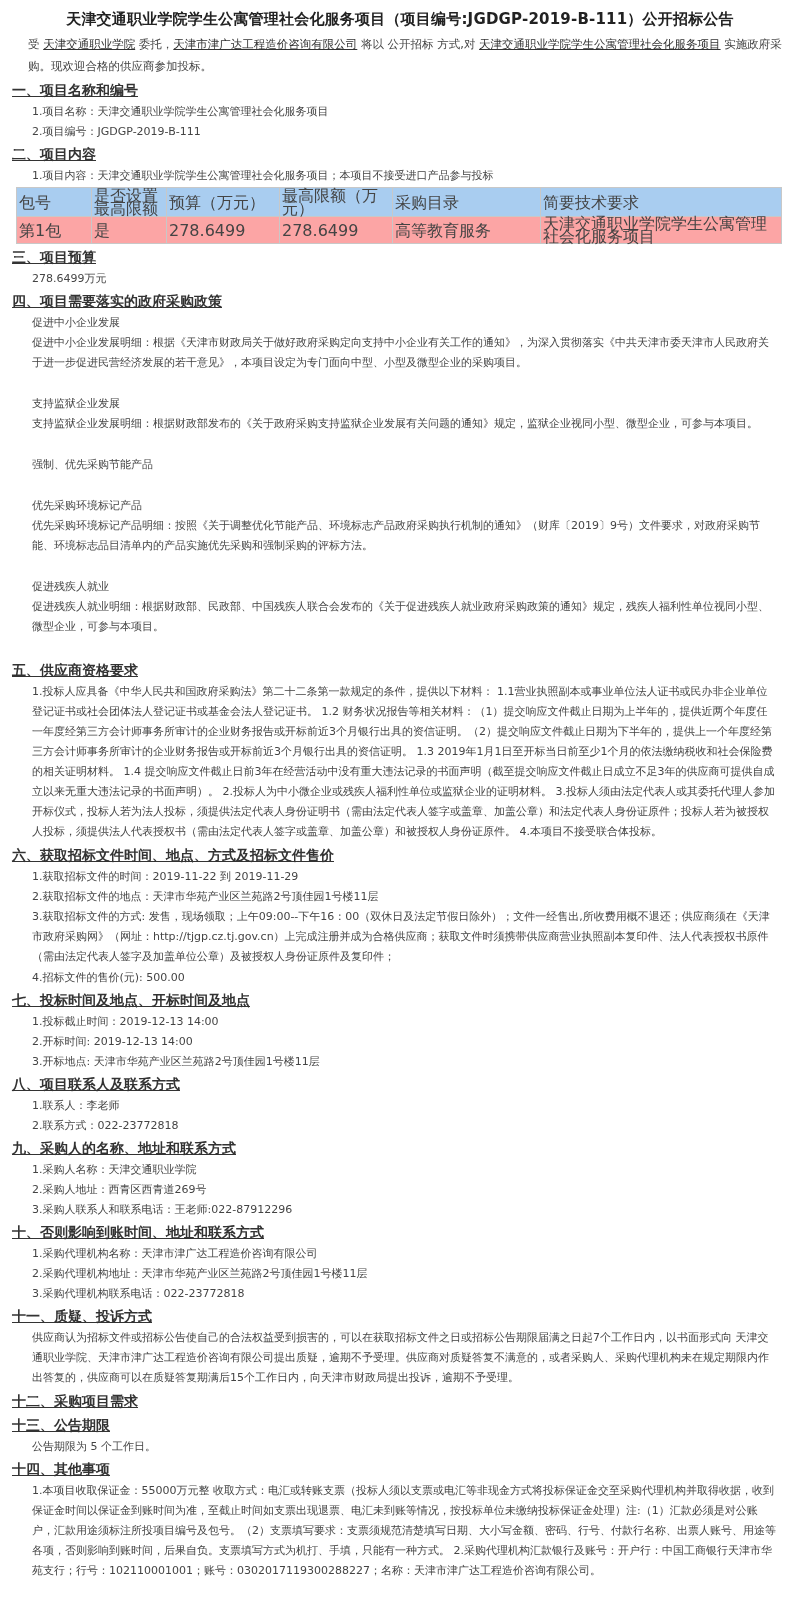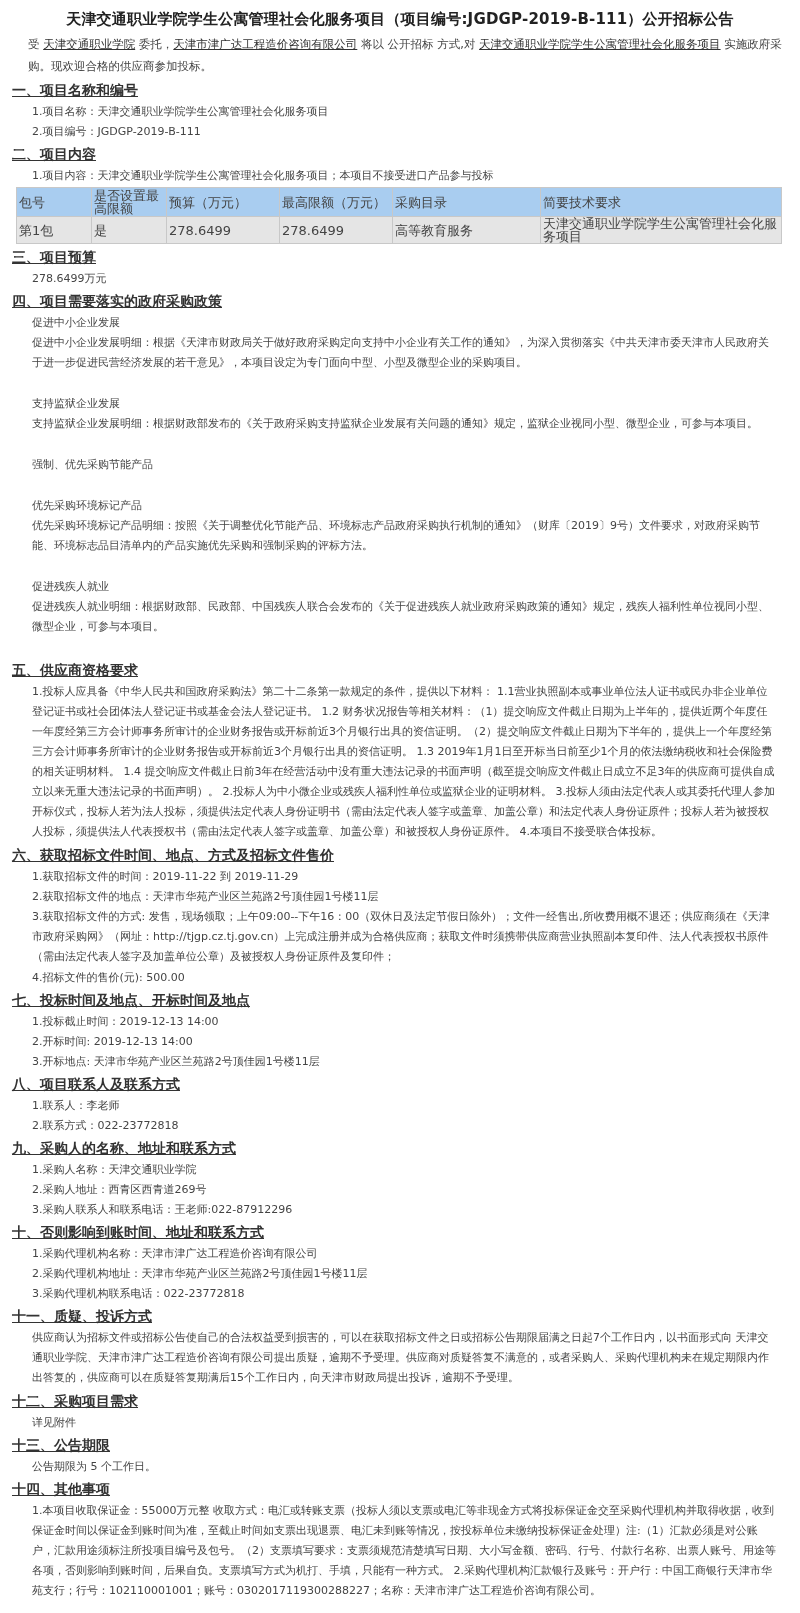--- a/index.html
+++ b/index.html
@@ -29,32 +29,32 @@
     text-decoration: underline;
   }
   .line { font-size: 11px; line-height: 19px; padding-left: 22px; color: #444; margin: 1px 0; }
   .para { font-size: 11px; line-height: 20px; padding-left: 22px; color: #444; margin: 0; }
   .para.wrap { padding-right: 12px; }
   .gap { height: 20px; }
   table.pkg {
     border-collapse: collapse;
     width: 766px;
     margin: 2px 0 2px 6px;
-    font-size: 13px;
+    font-size: 16px;
   }
   table.pkg th, table.pkg td {
     border: 1px solid #c8c8c8;
     padding: 0 2px;
     text-align: left;
     vertical-align: middle;
     font-weight: normal;
     color: #444;
   }
   table.pkg th { background: #a9cdf0; height: 28px; line-height: 13px; }
-  table.pkg td { background: #e5e5e5; height: 13px; line-height: 13px; }
+  table.pkg td { background: #fca5a5; height: 13px; line-height: 13px; }
 </style>
 </head>
 <body>
 
 <div class="page">
 
   <div class="title">天津交通职业学院学生公寓管理社会化服务项目（项目编号:JGDGP-2019-B-111）公开招标公告</div>
 
   <div class="intro">
     <span>受 </span><a href="#">天津交通职业学院</a><span> 委托，</span><a href="#">天津市津广达工程造价咨询有限公司</a><span> 将以 公开招标 方式,对 </span><a href="#">天津交通职业学院学生公寓管理社会化服务项目</a><span> 实施政府采购。现欢迎合格的供应商参加投标。</span>
@@ -141,21 +141,20 @@
 
   <h2 class="sec">十、否则影响到账时间、地址和联系方式</h2>
   <div class="line">1.采购代理机构名称：天津市津广达工程造价咨询有限公司</div>
   <div class="line">2.采购代理机构地址：天津市华苑产业区兰苑路2号顶佳园1号楼11层</div>
   <div class="line">3.采购代理机构联系电话：022-23772818</div>
 
   <h2 class="sec">十一、质疑、投诉方式</h2>
   <p class="para wrap">供应商认为招标文件或招标公告使自己的合法权益受到损害的，可以在获取招标文件之日或招标公告期限届满之日起7个工作日内，以书面形式向 天津交通职业学院、天津市津广达工程造价咨询有限公司提出质疑，逾期不予受理。供应商对质疑答复不满意的，或者采购人、采购代理机构未在规定期限内作出答复的，供应商可以在质疑答复期满后15个工作日内，向天津市财政局提出投诉，逾期不予受理。</p>
 
   <h2 class="sec">十二、采购项目需求</h2>
-  <div class="line">详见附件</div>
 
   <h2 class="sec">十三、公告期限</h2>
   <div class="line">公告期限为 5 个工作日。</div>
 
   <h2 class="sec">十四、其他事项</h2>
   <p class="para wrap">1.本项目收取保证金：55000万元整 收取方式：电汇或转账支票（投标人须以支票或电汇等非现金方式将投标保证金交至采购代理机构并取得收据，收到保证金时间以保证金到账时间为准，至截止时间如支票出现退票、电汇未到账等情况，按投标单位未缴纳投标保证金处理）注:（1）汇款必须是对公账户，汇款用途须标注所投项目编号及包号。（2）支票填写要求：支票须规范清楚填写日期、大小写金额、密码、行号、付款行名称、出票人账号、用途等各项，否则影响到账时间，后果自负。支票填写方式为机打、手填，只能有一种方式。 2.采购代理机构汇款银行及账号：开户行：中国工商银行天津市华苑支行；行号：102110001001；账号：0302017119300288227；名称：天津市津广达工程造价咨询有限公司。</p>
 
 </div>
 
 </body></html>

